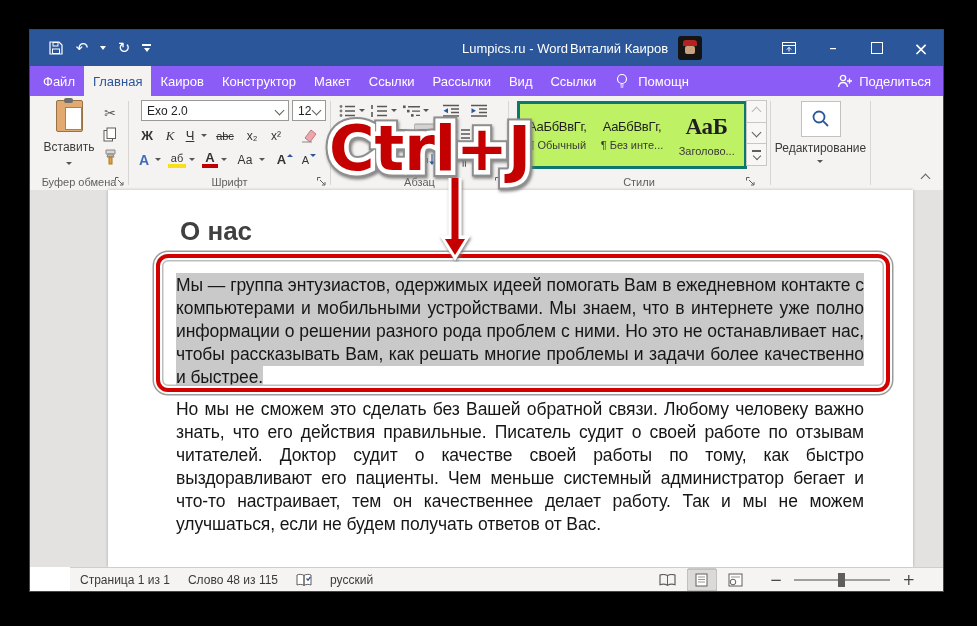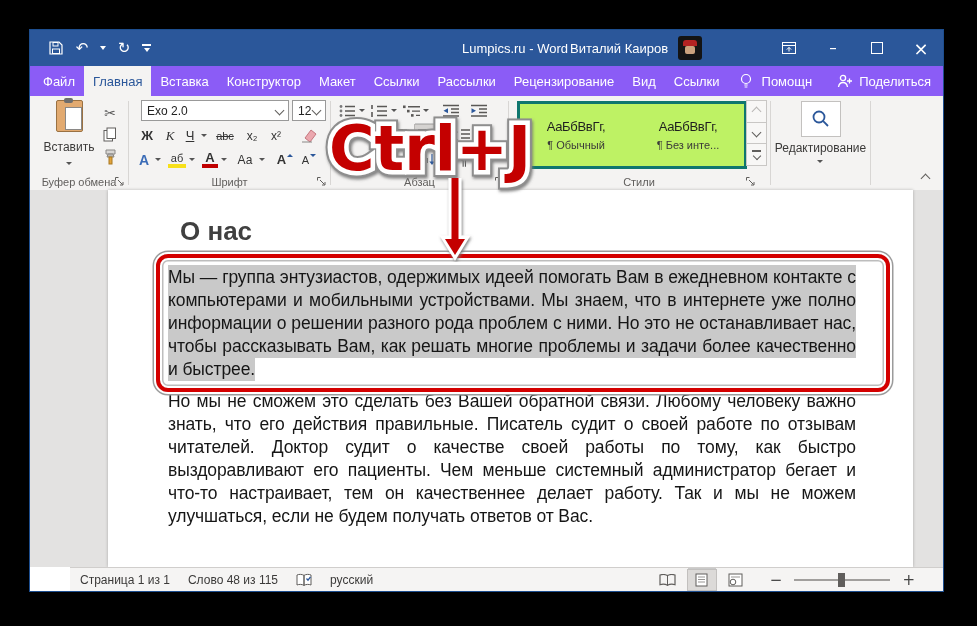--- a/index.html
+++ b/index.html
@@ -58,21 +58,21 @@
   .sscroll .sb{width:19px;height:20.6px;background:#f8f7f6;border:1px solid #c9c7c5;margin-top:-1px;display:flex;align-items:center;justify-content:center;}
   .searchbox{position:absolute;left:30px;top:5px;width:38px;height:34px;background:#fff;border:1px solid #c3c1bf;display:flex;align-items:center;justify-content:center;}
   .editlabel{position:absolute;left:0;top:45px;width:100%;text-align:center;font-size:12px;color:#3b3a39;}
   .edittri{position:absolute;left:46px;top:64px;}
   .collapse{position:absolute;right:14px;bottom:8px;}
 
   
   .docarea{position:absolute;left:0;top:160px;width:100%;height:377px;background:#e3e2e1;}
   .page{position:absolute;left:78px;top:0;width:805px;height:377px;background:#fff;box-shadow:0 0 3px rgba(0,0,0,.25);}
   .dochead{position:absolute;left:60px;top:14px;font-size:26px;font-weight:700;color:#404040;margin:12px;}
-  .para{position:absolute;left:60px;width:688px;margin:0;font-size:17.5px;line-height:23px;letter-spacing:-0.1px;color:#161616;text-align:justify;}
+  .para{position:absolute;left:60px;width:688px;margin:8px;font-size:17.5px;line-height:23px;letter-spacing:-0.1px;color:#161616;text-align:justify;}
   .p1{top:76px;}
   .p2{top:200px;}
   .sel{background:#c9c9c9;box-shadow:0 2px 0 #c9c9c9,0 -2px 0 #c9c9c9;-webkit-box-decoration-break:clone;box-decoration-break:clone;}
   .redbox{position:absolute;left:126px;top:64px;width:726px;height:130px;border:4px solid #d40000;border-radius:12px;box-shadow:0 0 0 2px #fff,0 0 0 3.5px #9b9b9b,inset 0 0 0 2px #fff,inset 0 0 0 3.5px #bdbdbd;pointer-events:none;}
 
   
   .annotation{position:absolute;left:268px;top:82px;z-index:60;pointer-events:none;}
   .annotation text{font-family:"DejaVu Sans",sans-serif;font-weight:bold;font-size:62px;}
 
   
@@ -127,26 +127,25 @@
       <span class="wc">
           <span class="maxbox"></span>
         </span>
       <span class="wc" style="font-size:18px;">×</span>
     </div>
   </div>
 
   <div class="tabsrow">
     <div class="tab" style="margin-left:4px;">Файл</div>
     <div class="tab active">Главная</div>
-    <div class="tab">Вставка</div>
+    <div class="tab">Каиров</div>
     <div class="tab">Конструктор</div>
     <div class="tab">Макет</div>
     <div class="tab">Ссылки</div>
     <div class="tab">Рассылки</div>
-    <div class="tab">Рецензирование</div>
     <div class="tab">Вид</div>
     <div class="tab">Ссылки</div>
     <span class="bulbwrap">
       <svg width="14" height="18" viewBox="0 0 14 18">
           <circle cx="7" cy="7" r="4.5" fill="none" stroke="#fff" stroke-width="1.2"></circle>
           <path d="M5.3 13h3.4M5.6 15h2.8" stroke="#fff" stroke-width="1.2"></path>
         </svg>
     </span>
     <div class="tab">Помощн</div>
     <div class="sharebtn">
@@ -376,20 +375,24 @@
 
     <div class="rgroup" style="left:478px;width:262px;">
       <div class="stylepanel">
         <div class="stylecell">
           <span class="sprev">АаБбВвГг,</span>
           <span class="sname">¶ Обычный</span>
         </div>
         <div class="stylecell">
           <span class="sprev">АаБбВвГг,</span>
           <span class="sname">¶ Без инте...</span>
+        </div>
+        <div class="stylecell">
+          <span class="sprev big">АаБ</span>
+          <span class="sname">Заголово...</span>
         </div>
       </div>
       <div class="sscroll">
         <span class="sb">
             <span class="chev up" style="border-color:#b8b6b4;"></span>
           </span>
         <span class="sb">
             <span class="chev"></span>
           </span>
         <span class="sb" style="flex-direction:column;">

